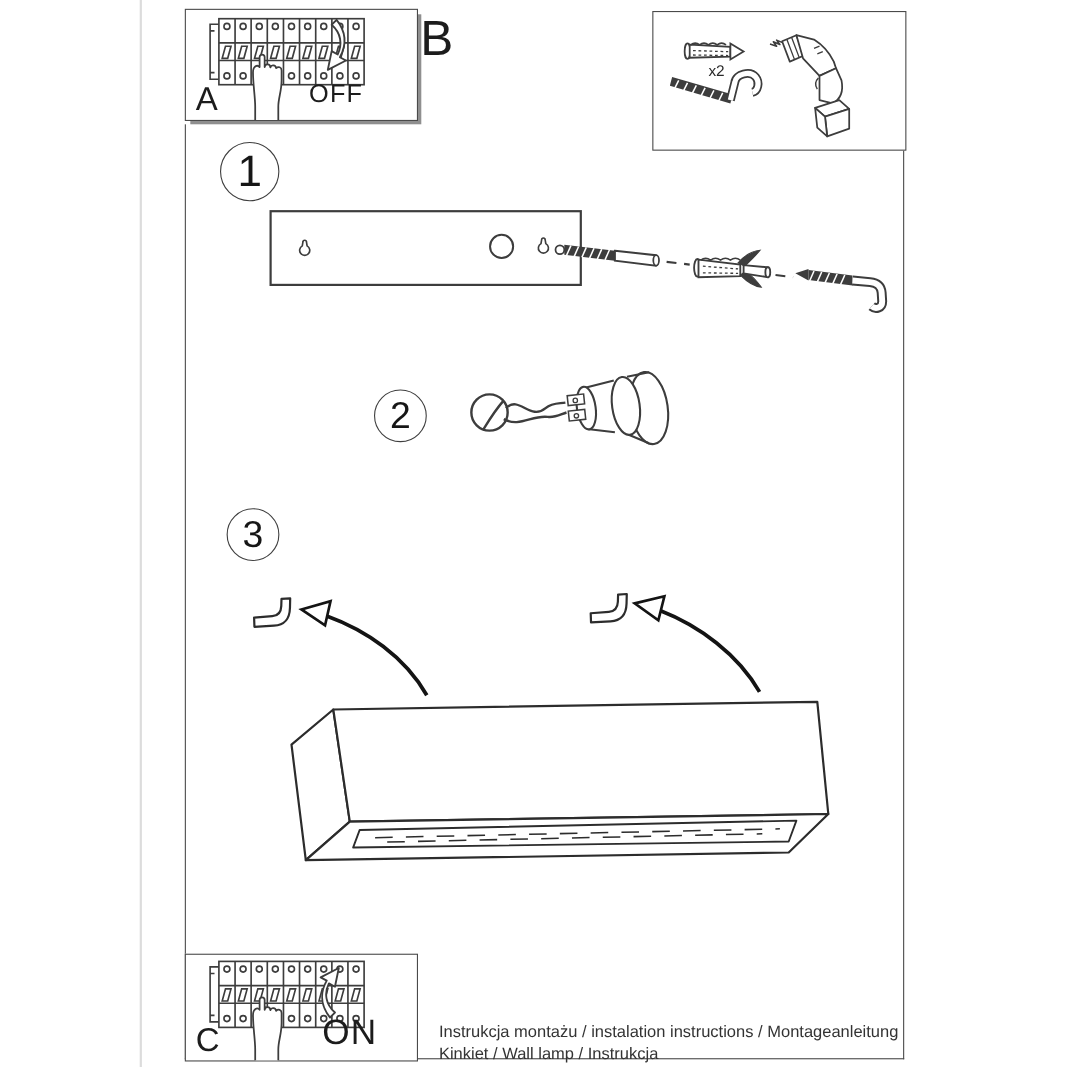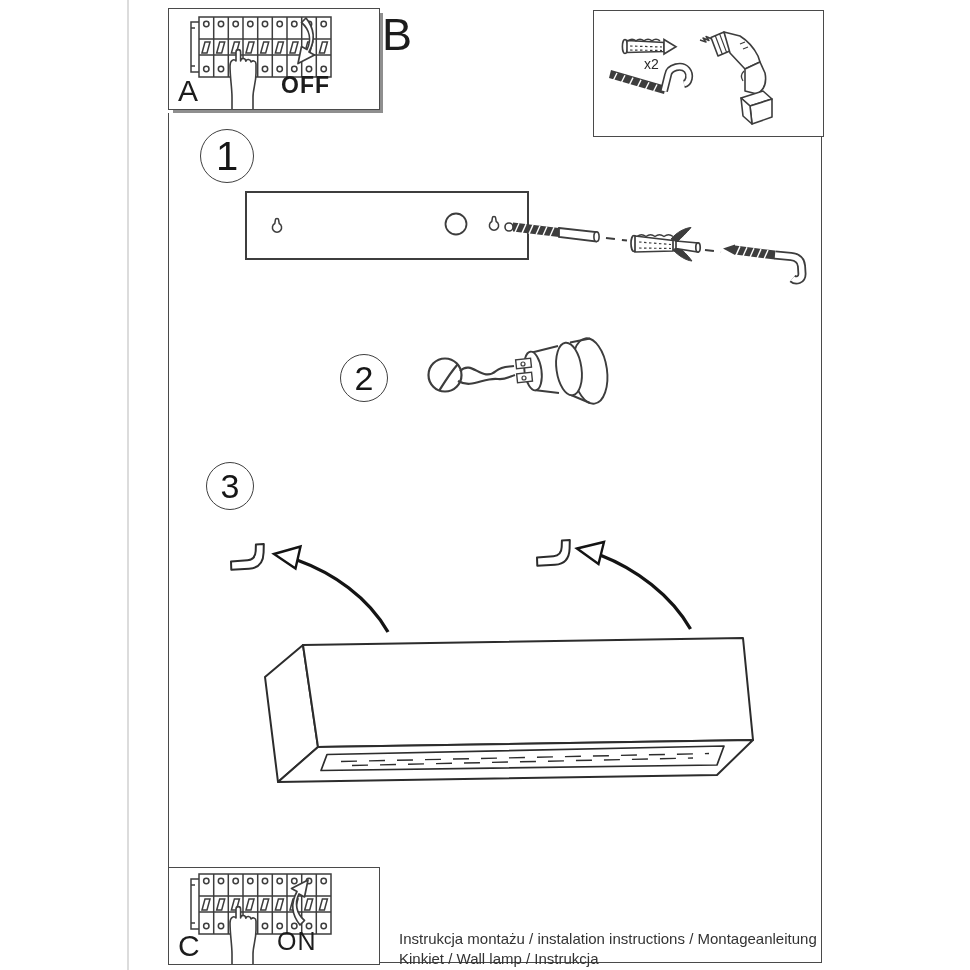--- a/index.html
+++ b/index.html
@@ -89,21 +89,21 @@
             <path d="M106.4,44 L109.4,33 L114.4,33 L111.4,44 Z"></path>
           <path d="M121,44 L124,33 L129,33 L126,44 Z"></path>
             <path d="M135.7,44 L138.7,33 L143.7,33 L140.7,44 Z"></path>
           <path d="M150.4,44 L153.4,33 L158.4,33 L155.4,44 Z"></path>
         </g>
       </g>
       <path fill="#ffffff" stroke="#3d3d3d" stroke-width="1.6" stroke-linejoin="round" d="M63,100 L63,88 C63,79 61,68 61,57 C61,51 65,49.5 67,52 L67,43 C67,39.8 71.6,39.8 71.6,43 L71.6,52 C72,48.6 76.6,48.8 76.8,52.3 C77.6,49.6 81.6,50 82,53 C84,51 87,52 87,55 L87,64 C87,74 84,80 84,88 L84,100"></path>
       <path fill="#ffffff" stroke="#3d3d3d" stroke-width="1.7" stroke-linejoin="round" d="M137,9 C145,19 146.5,31 140,43 L145.5,46 L129,54.5 L132.5,37.5 L138,40.5 C142.5,31 141,21 132.5,13.5 Z"></path>
     </svg>
     <span class="panel-letter">A</span>
-    <span class="panel-action" style="left:112px;bottom:12px;font-weight:bold;">OFF</span>
+    <span class="panel-action" style="left:112px;bottom:12px;">OFF</span>
   </div>
 
   <div class="abs b-letter">B</div>
 
   <div class="abs panel-box box-parts">
     <svg class="inbox-svg" width="229" height="125" viewBox="0 0 229 125">
       <g stroke="#3d3d3d" stroke-width="1.6" fill="#ffffff">
         <ellipse cx="31" cy="35.5" rx="2.6" ry="7"></ellipse>
         <path d="M33,29.5 L70,31.5 L70,40.5 L33,41.5 Z"></path>
         <path d="M34,29.8 q4,-3.2 8,0 q4,-3.2 8,0 q4,-3.2 8,0 q4,-3.2 8,0" fill="none"></path>
@@ -288,21 +288,21 @@
             <path d="M106.4,42 L109.4,31 L114.4,31 L111.4,42 Z"></path>
           <path d="M121,42 L124,31 L129,31 L126,42 Z"></path>
             <path d="M135.7,42 L138.7,31 L143.7,31 L140.7,42 Z"></path>
           <path d="M150.4,42 L153.4,31 L158.4,31 L155.4,42 Z"></path>
         </g>
       </g>
       <path fill="#ffffff" stroke="#3d3d3d" stroke-width="1.6" stroke-linejoin="round" d="M63,96 L63,86 C63,77 61,66 61,55 C61,49 65,47.5 67,50 L67,41 C67,37.8 71.6,37.8 71.6,41 L71.6,50 C72,46.6 76.6,46.8 76.8,50.3 C77.6,47.6 81.6,48 82,51 C84,49 87,50 87,53 L87,62 C87,72 84,78 84,86 L84,96"></path>
       <path fill="#ffffff" stroke="#3d3d3d" stroke-width="1.7" stroke-linejoin="round" d="M131,57 C123,47 121.5,35 128,23.5 L122.5,20.5 L139,12 L135.5,29 L130,26 C125.5,35 127,45 135.5,52.5 Z"></path>
     </svg>
     <span class="panel-letter">C</span>
-    <span class="panel-action" style="left:108px;bottom:10px;font-size:25px;">ON</span>
+    <span class="panel-action" style="left:124px;bottom:10px;font-size:32px;">ON</span>
   </div>
 
   <div class="abs footer">
     <div>Instrukcja montażu / instalation instructions / Montageanleitung</div>
     <div>Kinkiet / Wall lamp / Instrukcja</div>
   </div>
 
 </div>
 
 </body></html>

